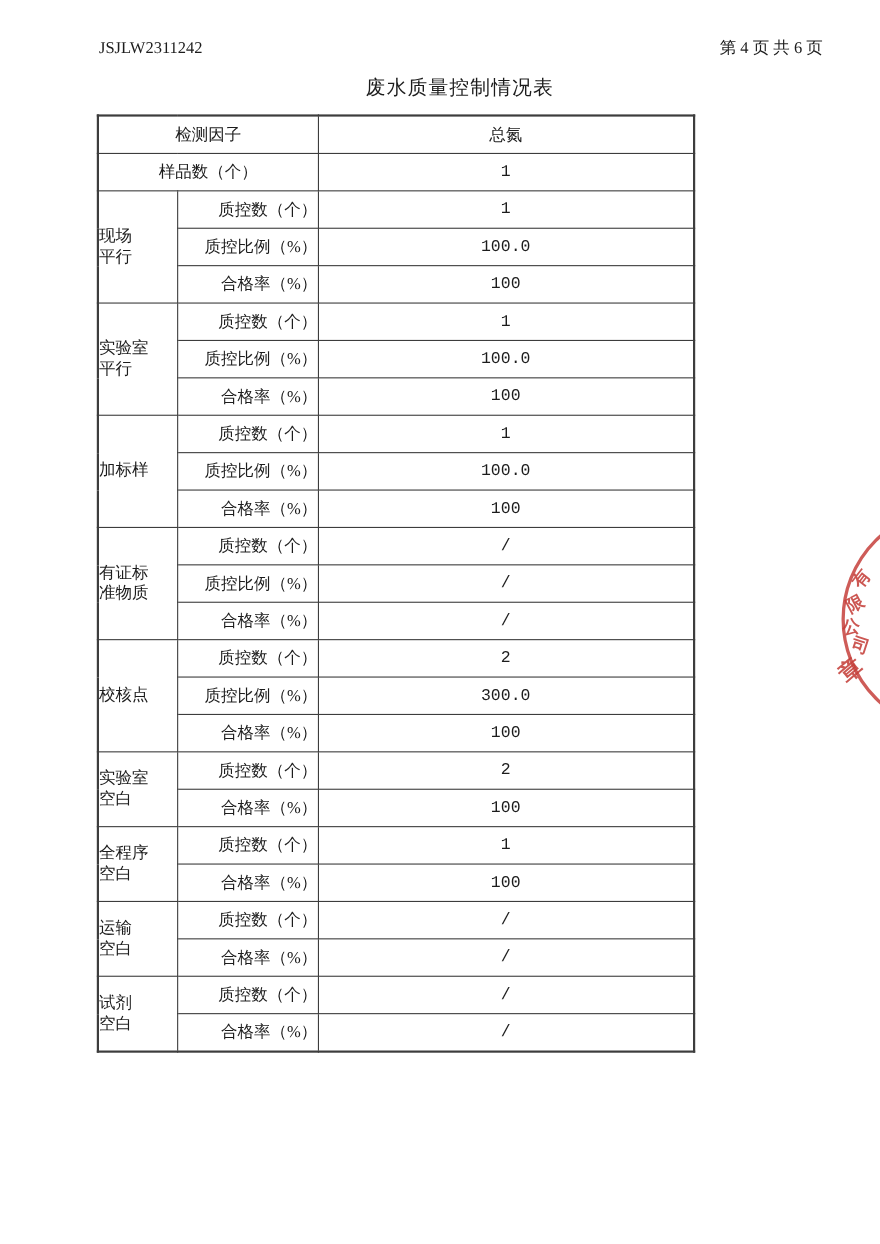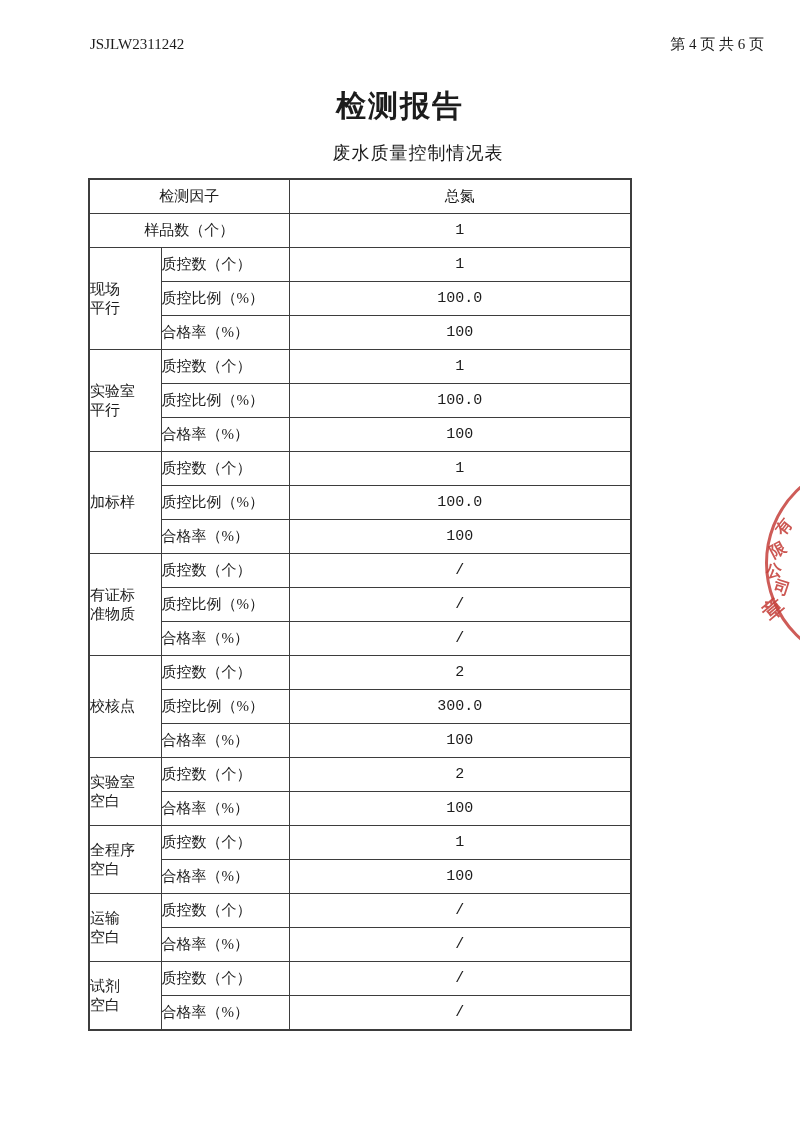--- a/index.html
+++ b/index.html
@@ -7,21 +7,21 @@
     position:relative;
     width:800px;height:1131px;
     background:#ffffff;
     overflow:hidden;
     font-family:"Liberation Serif","DejaVu Serif",serif;
     color:#1c1c1c;
   }
   .page-header{
     display:flex;
     justify-content:space-between;
-    padding:36px 36px 0 90px;
+    padding:36px 52px 0 90px;
     font-size:15px;
     line-height:17px;
   }
   .doc-title{
     text-align:center;
     font-size:30px;
     font-weight:bold;
     letter-spacing:2px;
     margin:33px 0 0 0;
   }
@@ -45,21 +45,21 @@
     height:33px;
     font-size:15px;
     padding:0;
     vertical-align:middle;
   }
   td.cat{
     white-space:pre-line;
     line-height:1.25;
   }
   td.metric{
-    text-align:left;
+    text-align:right;
     padding-left:10px;
   }
   td.val{
     text-align:center;
     font-family:Liberation Mono, monospace;
   }
   td.hdr{
     text-align:center;
   }
   
@@ -98,21 +98,20 @@
 </head>
 <body>
 
 <div class="page">
 
   <div class="page-header">
     <span>JSJLW2311242</span>
     <span>第 4 页 共 6 页</span>
   </div>
 
-  <h1 class="doc-title">检测报告</h1>
   <h2 class="table-caption">废水质量控制情况表</h2>
 
   <table class="qc">
     <colgroup>
         <col style="width:72px">
         <col style="width:128px">
         <col>
       </colgroup>
 
     <tbody>

